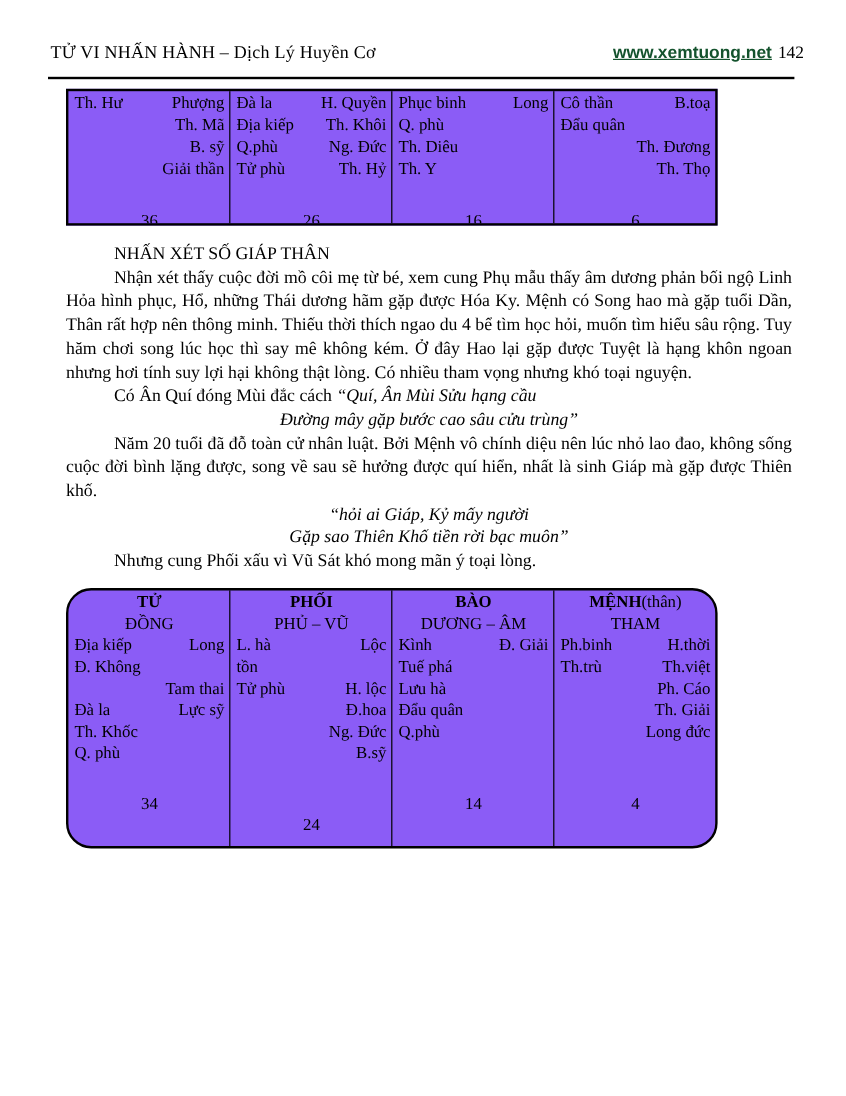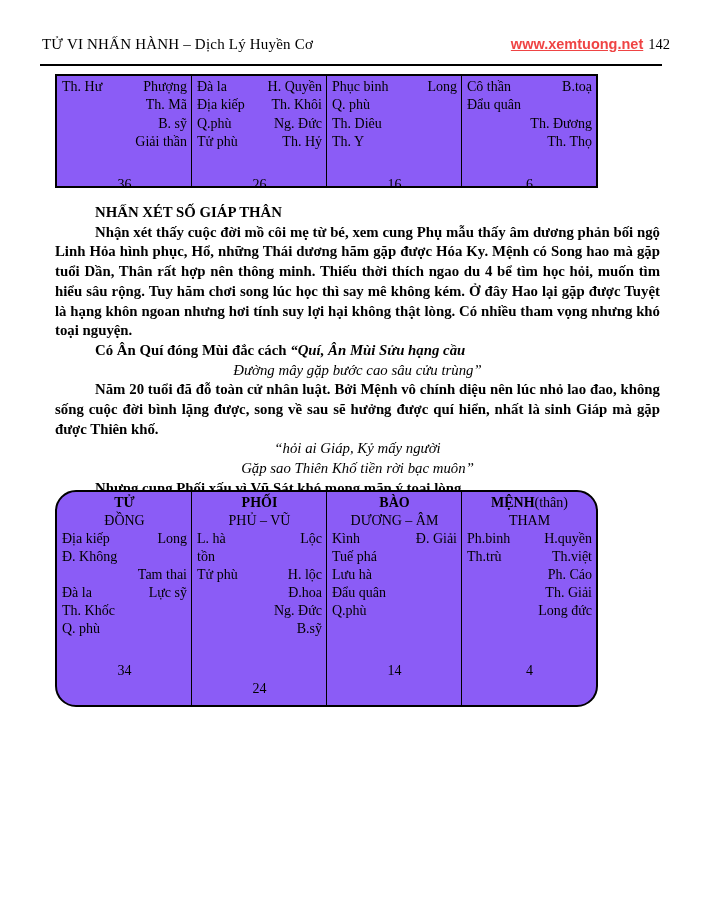--- a/index.html
+++ b/index.html
@@ -13,21 +13,21 @@
   }
   .header-bar {
     position:absolute; left:42px; top:36px; width:628px;
     display:flex; justify-content:space-between; align-items:baseline;
   }
   .page-title { font-size:15px; letter-spacing:0.2px; }
   .hdr-right { display:flex; align-items:baseline; gap:5px; }
   .site-link {
     font-family:"Liberation Sans","DejaVu Sans",sans-serif;
     font-weight:bold; font-size:14.5px;
-    color:#ef4444; text-decoration:underline; cursor:pointer;
+    color:#14532d; text-decoration:underline; cursor:pointer;
   }
   .page-num { font-size:14.5px; }
   .header-rule { position:absolute; left:40px; top:64px; width:622px; height:2px; background:#000; }
 
   .chart {
     position:absolute; left:55px; width:543px;
     border:2px solid #000; background:#8b5cf6;
     display:flex; font-size:14px;
   }
   #top-chart    { top:74px;  height:114px; --rh:18.4px; padding:0; }
@@ -42,21 +42,21 @@
   .star-row .sr { white-space:nowrap; }
   .cell-num, .cell-stage { text-align:center; height:var(--rh); line-height:var(--rh);margin-top:24px; }
   .cell-tag { height:var(--rh); line-height:var(--rh); font-size:12.5px; }
   .cell-tag.right  { text-align:right; padding-right:6px; }
   .cell-tag.center { text-align:left; }
 
   .analysis {
     position:absolute; left:55px; top:203px; width:605px;
     font-size:14.8px; line-height:19.7px; text-align:justify;
   }
-  .indent { text-indent:40px;font-weight:bold; }
+  .indent { text-indent:40px; }
   .center-line { text-align:center; text-indent:0; }
   .italic { font-style:italic; }
 </style>
 </head>
 <body>
 
 <div class="header-bar">
   <span class="page-title">TỬ VI NHẤN HÀNH – Dịch Lý Huyền Cơ</span>
   <span class="hdr-right">
     <a class="site-link">www.xemtuong.net</a>
@@ -253,21 +253,21 @@
         <span class="sr"></span>
       </div>
       <div class="cell-num">14</div>
       <div class="cell-stage">Thai</div>
     </div>
     <div class="cell">
       <div class="cell-title"><b>MỆNH</b><span>(thân)</span></div>
       <div class="cell-sub">THAM</div>
       <div class="star-row">
         <span class="sl">Ph.binh</span>
-        <span class="sr">H.quyền</span>
+        <span class="sr">H.thời</span>
       </div>
       <div class="star-row">
         <span class="sl">Th.trù</span>
         <span class="sr">Th.việt</span>
       </div>
       <div class="star-row">
         <span class="sl"></span>
         <span class="sr">Ph. Cáo</span>
       </div>
       <div class="star-row">

